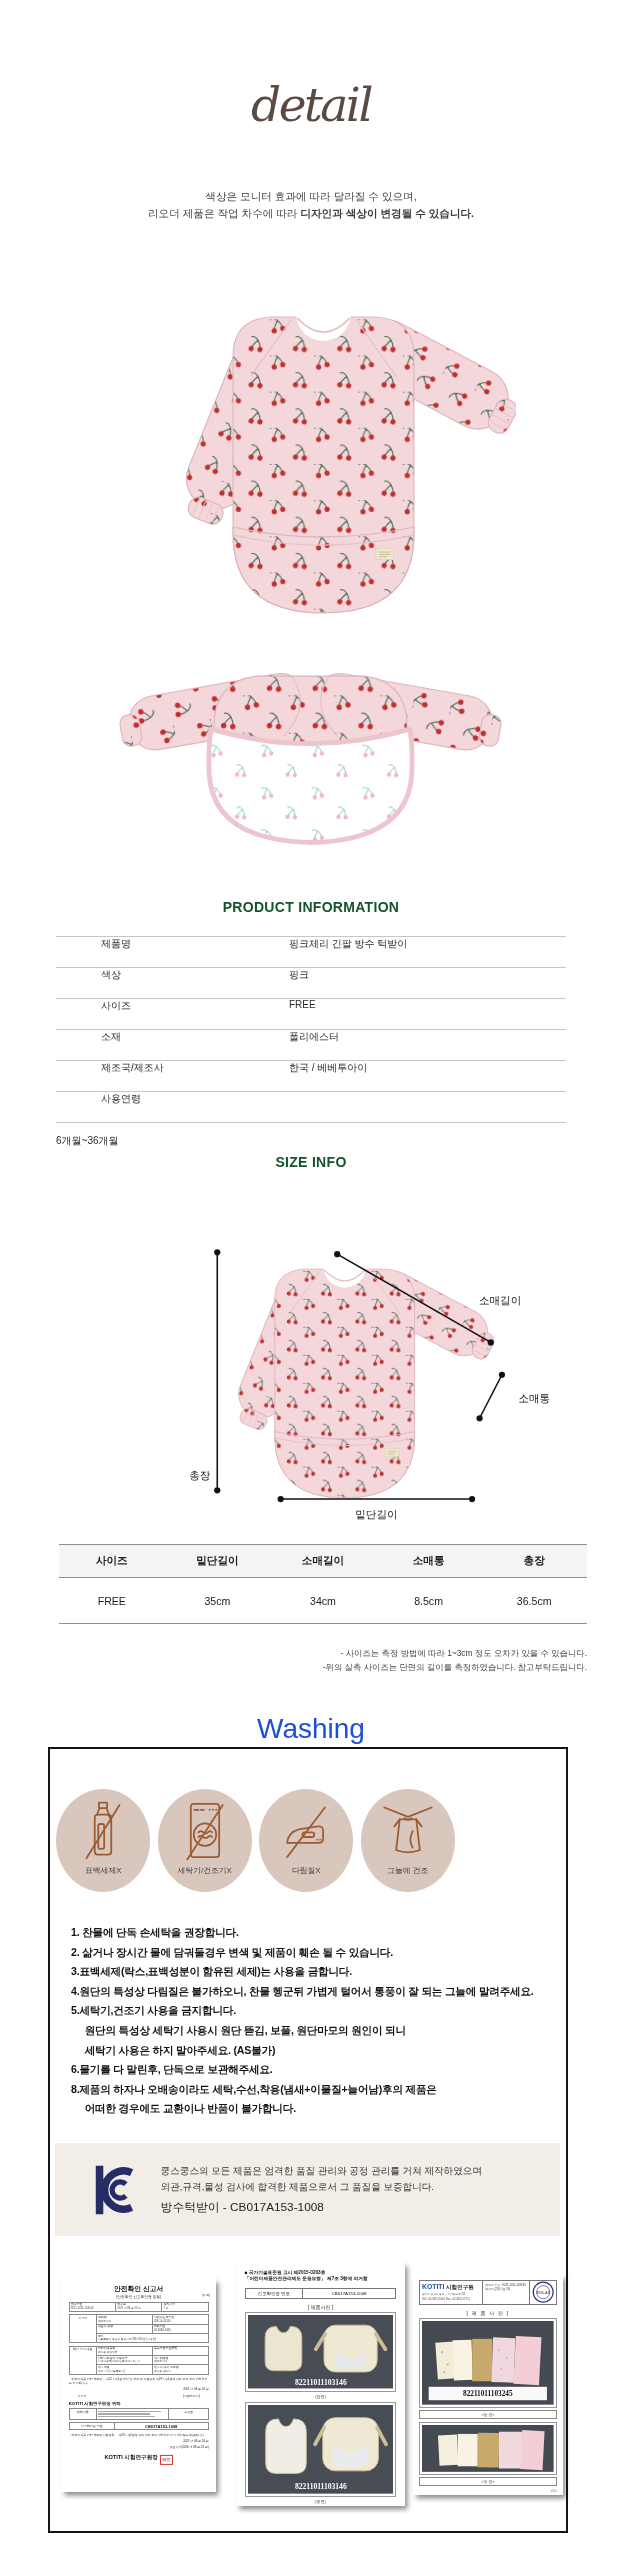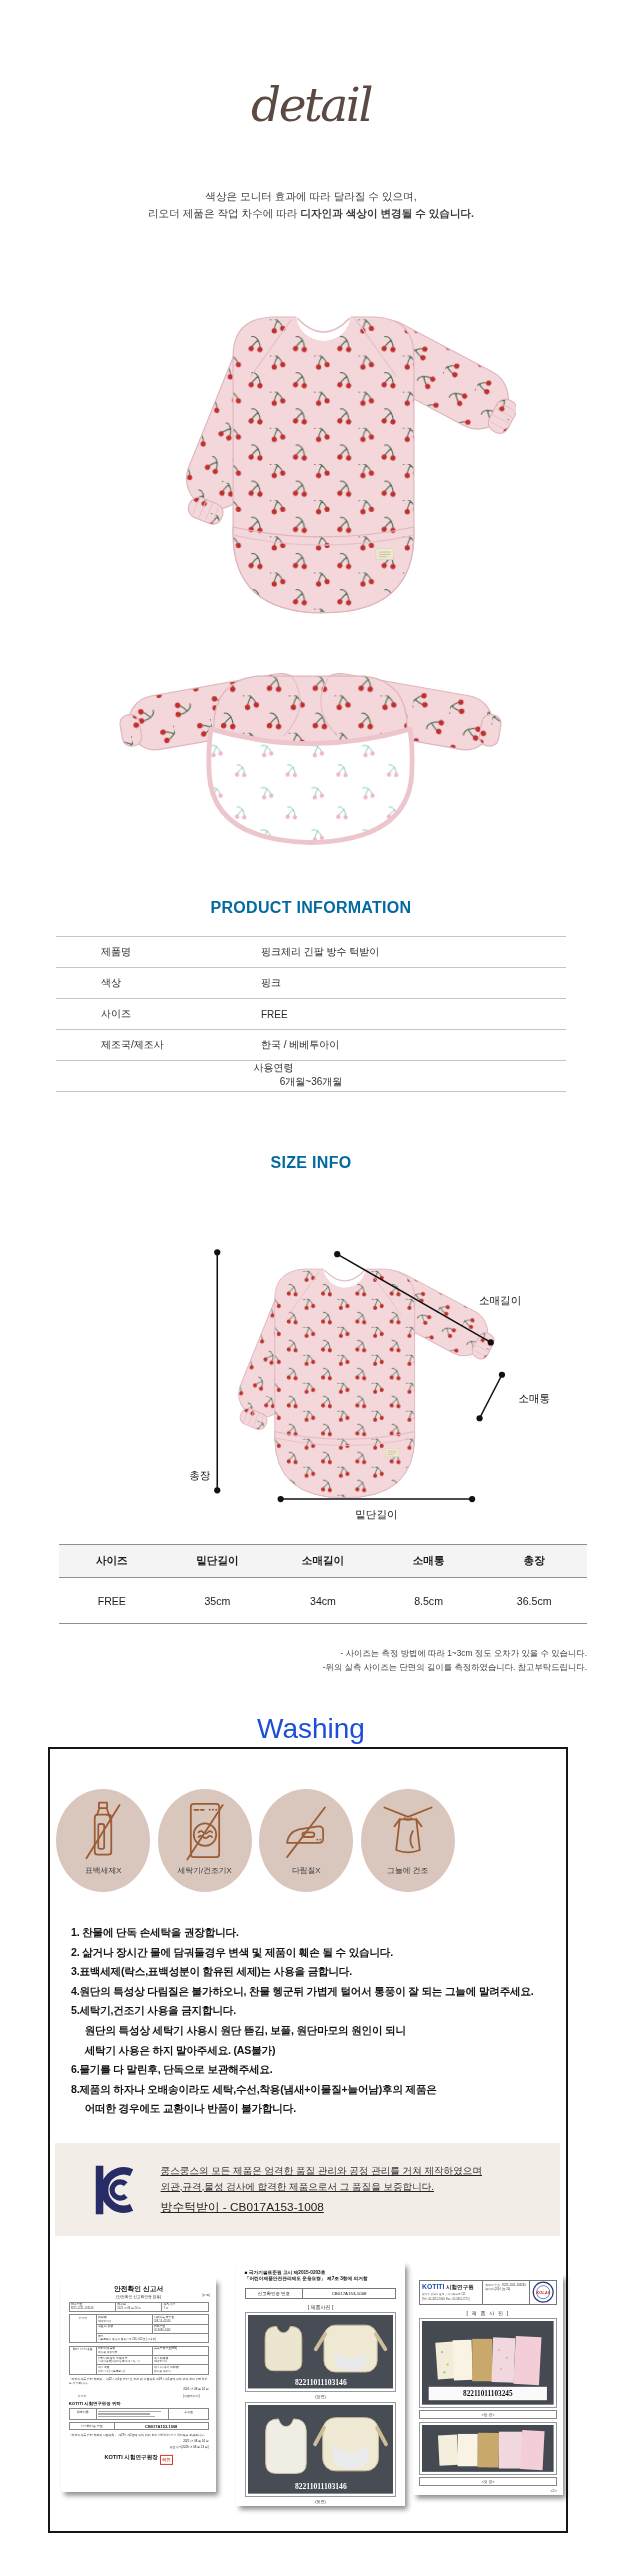--- a/index.html
+++ b/index.html
@@ -8,28 +8,28 @@
   
   .script-title{position:absolute;top:72px;left:0;width:100%;text-align:center;
     font-family:"DejaVu Serif",serif;font-style:italic;font-size:47px;line-height:1.4;
     color:#5b4a42;letter-spacing:-2.5px;}
   .desc{position:absolute;top:188px;left:0;width:100%;text-align:center;
     font-size:10.6px;line-height:17px;color:#3c3c3c;}
   
   .bib-front{position:absolute;left:131px;top:283px;width:385px;height:362px;}
   .bib-back{position:absolute;left:93px;top:658px;width:435px;height:205px;}
   
-  .heading{position:absolute;left:0;width:100%;text-align:center;font-size:16px;
-    font-weight:bold;color:#0369a1;letter-spacing:0.3px;}
+  .heading{position:absolute;left:0;width:100%;text-align:center;font-size:14px;
+    font-weight:bold;color:#14532d;letter-spacing:0.3px;}
   #product-heading{top:899px;}
   #size-heading{top:1154px;}
   
   .info-table{position:absolute;left:56px;top:936px;width:510px;}
-  .info-row{display:flex;height:30px;align-items:center;border-top:0.6px solid #c6c6c6;
-    font-size:10px;color:#2b2b2b;}
+  .info-row{display:flex;height:30px;border-top:0.6px solid #c6c6c6;
+    font-size:10px;color:#2b2b2b;gap:28px;}
   .info-row:last-child{border-bottom:0.6px solid #c6c6c6;flex-direction:column;}
   .info-label{width:205px;padding-left:45px;box-sizing:border-box;}
   .info-value{flex:1;}
   
   .diagram{position:absolute;left:37px;top:1218px;width:547px;height:311px;}
   .diagram text{font-family:"Liberation Sans",sans-serif;font-size:17px;fill:#111;}
   
   .size-table{position:absolute;left:59px;top:1544px;width:528px;
     border-top:1.2px solid #8f8f8f;border-bottom:1.2px solid #8f8f8f;}
   .size-head{display:flex;background:#f4f4f4;height:32px;align-items:center;
@@ -48,21 +48,21 @@
   .wash-oval{width:94px;height:103px;background:#d9c6bd;border-radius:50%;
     position:relative;flex:none;}
   .wash-oval svg{position:absolute;left:50%;top:8.7px;transform:translateX(-50%);
     width:60px;height:65px;}
   .oval-label{position:absolute;left:0;bottom:16px;width:100%;text-align:center;
     font-size:7.8px;color:#3b3b3b;}
   .instructions{position:absolute;left:21px;top:174px;width:491px;font-size:10.6px;
     font-weight:bold;color:#141414;line-height:19.6px;letter-spacing:-0.2px;white-space:nowrap;}
   .instr.indent{padding-left:13.7px;}
   .kc-block{position:absolute;left:5px;top:394px;width:505px;height:93px;
-    background:#f2ede7;display:flex;align-items:center;text-decoration:underline;}
+    background:#f2ede7;display:flex;align-items:center;}
   .kc-logo{margin-left:35px;width:52px;height:60px;flex:none;}
   .kc-text{margin-left:18.6px;}
   .kc-line{font-size:9.6px;color:#333;line-height:15.5px;}
   .kc-code{font-size:11.8px;color:#222;margin-top:5.6px;}
   
   .cert{position:absolute;background:#fff;box-shadow:3.1px 4.4px 5px rgba(0,0,0,.45);
     box-sizing:border-box;overflow:hidden;color:#222;}
   .cert-left{left:11.2px;top:529px;width:155px;height:214px;padding:6.2px 7.5px;}
   .cert-mid{left:186px;top:513px;width:169px;height:244px;padding:7.5px 8.7px;}
   .cert-right{left:363px;top:525px;width:150px;height:221px;padding:6.2px;}
@@ -193,20 +193,24 @@
     </div>
     <div class="info-row">
       <div class="info-label">색상</div>
       <div class="info-value">핑크</div>
     </div>
     <div class="info-row">
       <div class="info-label">사이즈</div>
       <div class="info-value">FREE</div>
     </div>
     <div class="info-row">
+      <div class="info-label">소재</div>
+      <div class="info-value">폴리에스터</div>
+    </div>
+    <div class="info-row">
       <div class="info-label">제조국/제조사</div>
       <div class="info-value">한국 / 베베투아이</div>
     </div>
     <div class="info-row">
       <div class="info-label">사용연령</div>
       <div class="info-value">6개월~36개월</div>
     </div>
   </div>
 
   <div class="heading" id="size-heading">SIZE INFO</div>

